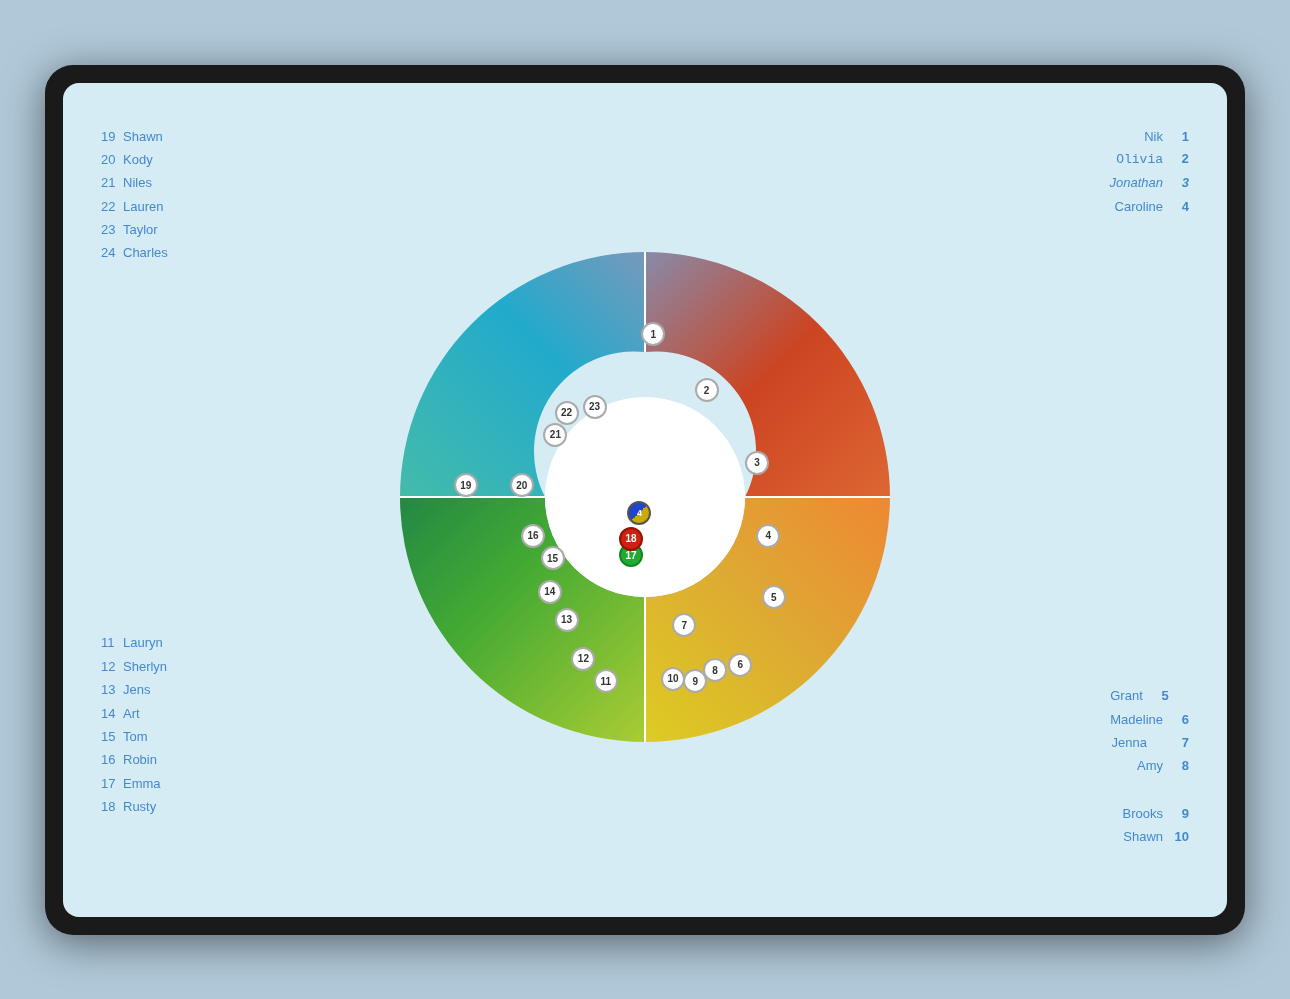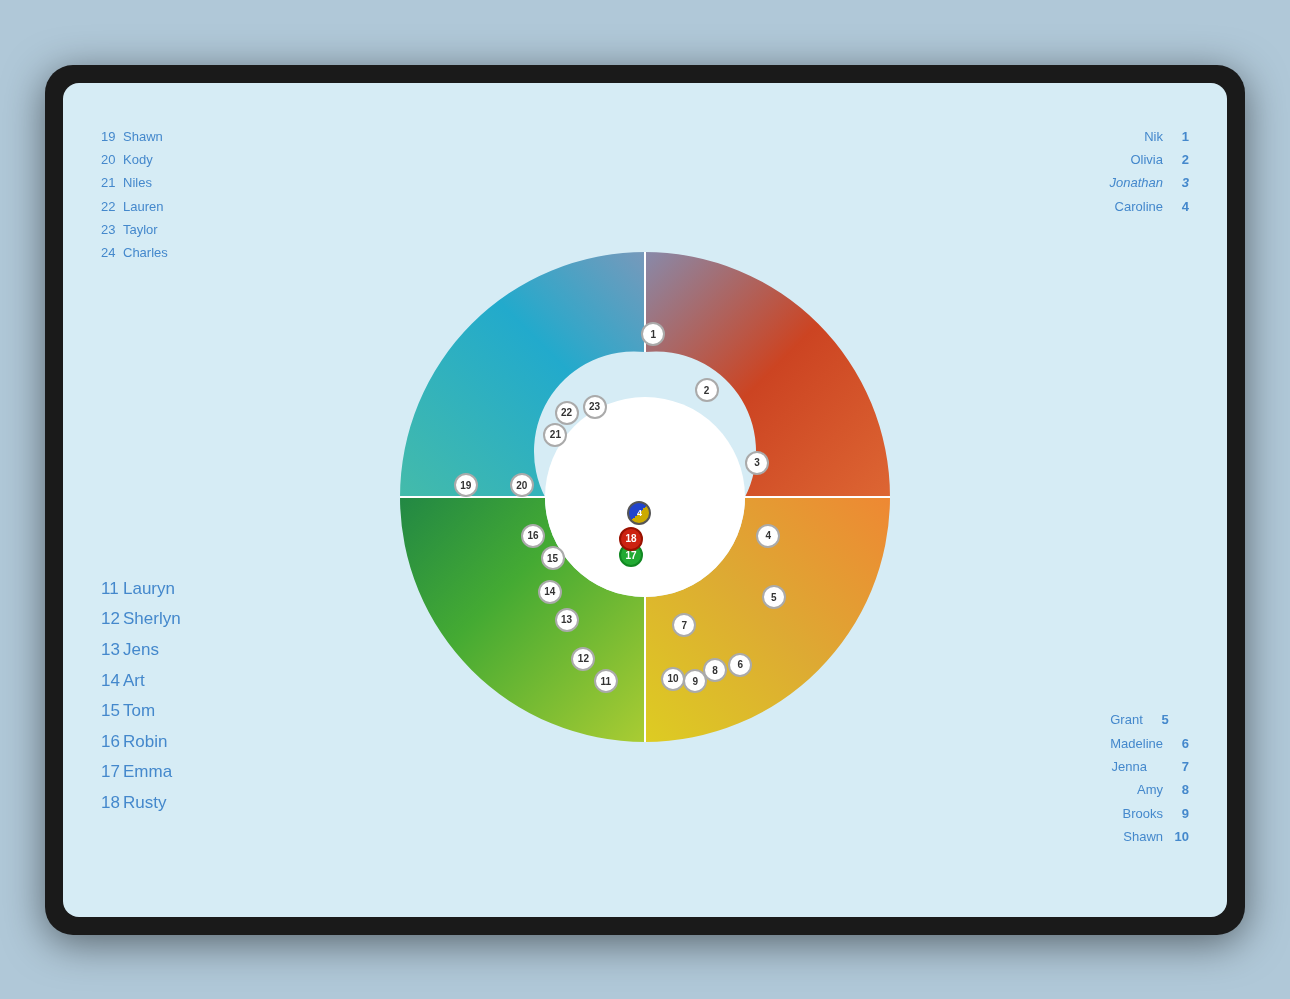--- a/index.html
+++ b/index.html
@@ -60,21 +60,21 @@
       color: #4488cc;
       font-size: 13px;
       line-height: 1.8;
       text-align: right;
     }
     .legend-bottom-left {
       position: absolute;
       left: 38px;
       bottom: 60px;
       color: #4488cc;
-      font-size: 17px;
+      font-size: 13px;
       line-height: 1.8;
     }
     .legend-bottom-right {
       position: absolute;
       right: 38px;
       bottom: 30px;
       color: #4488cc;
       font-size: 13px;
       line-height: 1.8;
       text-align: right;
@@ -106,21 +106,21 @@
           <div><span style="display:inline-block;width:22px;">22</span><span>Lauren</span></div>
           <div><span style="display:inline-block;width:22px;">23</span><span>Taylor</span></div>
           <div><span style="display:inline-block;width:22px;">24</span><span>Charles</span></div>
         </div>
 
       <div class="legend-top-right" id="legend-tr">
           <div style="display: flex; justify-content: flex-end; gap: 8px;">
             <span>Nik</span>
             <span style="font-weight:bold;min-width:18px;text-align:right;">1</span>
           </div>
-          <div style="display: flex; justify-content: flex-end; gap: 8px;">
+          <div style="display: flex; justify-content: flex-end; gap: 8px; font-family: Liberation Mono, monospace;">
             <span>Olivia</span>
             <span style="font-weight:bold;min-width:18px;text-align:right;">2</span>
           </div>
           <div style="display: flex; justify-content: flex-end; gap: 8px; font-style: italic;">
             <span>Jonathan</span>
             <span style="font-weight:bold;min-width:18px;text-align:right;">3</span>
           </div>
           <div style="display: flex; justify-content: flex-end; gap: 8px;">
             <span>Caroline</span>
             <span style="font-weight:bold;min-width:18px;text-align:right;">4</span>
@@ -148,21 +148,21 @@
             <span style="font-weight:bold;min-width:18px;text-align:right;">6</span>
           </div>
           <div style="display: flex; justify-content: flex-end; gap: 24px;">
             <span>Jenna</span>
             <span style="font-weight:bold;min-width:18px;text-align:right;">7</span>
           </div>
           <div style="display: flex; justify-content: flex-end; gap: 8px;">
             <span>Amy</span>
             <span style="font-weight:bold;min-width:18px;text-align:right;">8</span>
           </div>
-          <div style="display: flex; justify-content: flex-end; gap: 8px;">
+          <div style="display: flex; justify-content: flex-end; gap: 8px; margin-top: 24px;">
             <span>Brooks</span>
             <span style="font-weight:bold;min-width:18px;text-align:right;">9</span>
           </div>
           <div style="display: flex; justify-content: flex-end; gap: 8px;">
             <span>Shawn</span>
             <span style="font-weight:bold;min-width:18px;text-align:right;">10</span>
           </div>
         </div>
 
       <div class="wheel-container">

